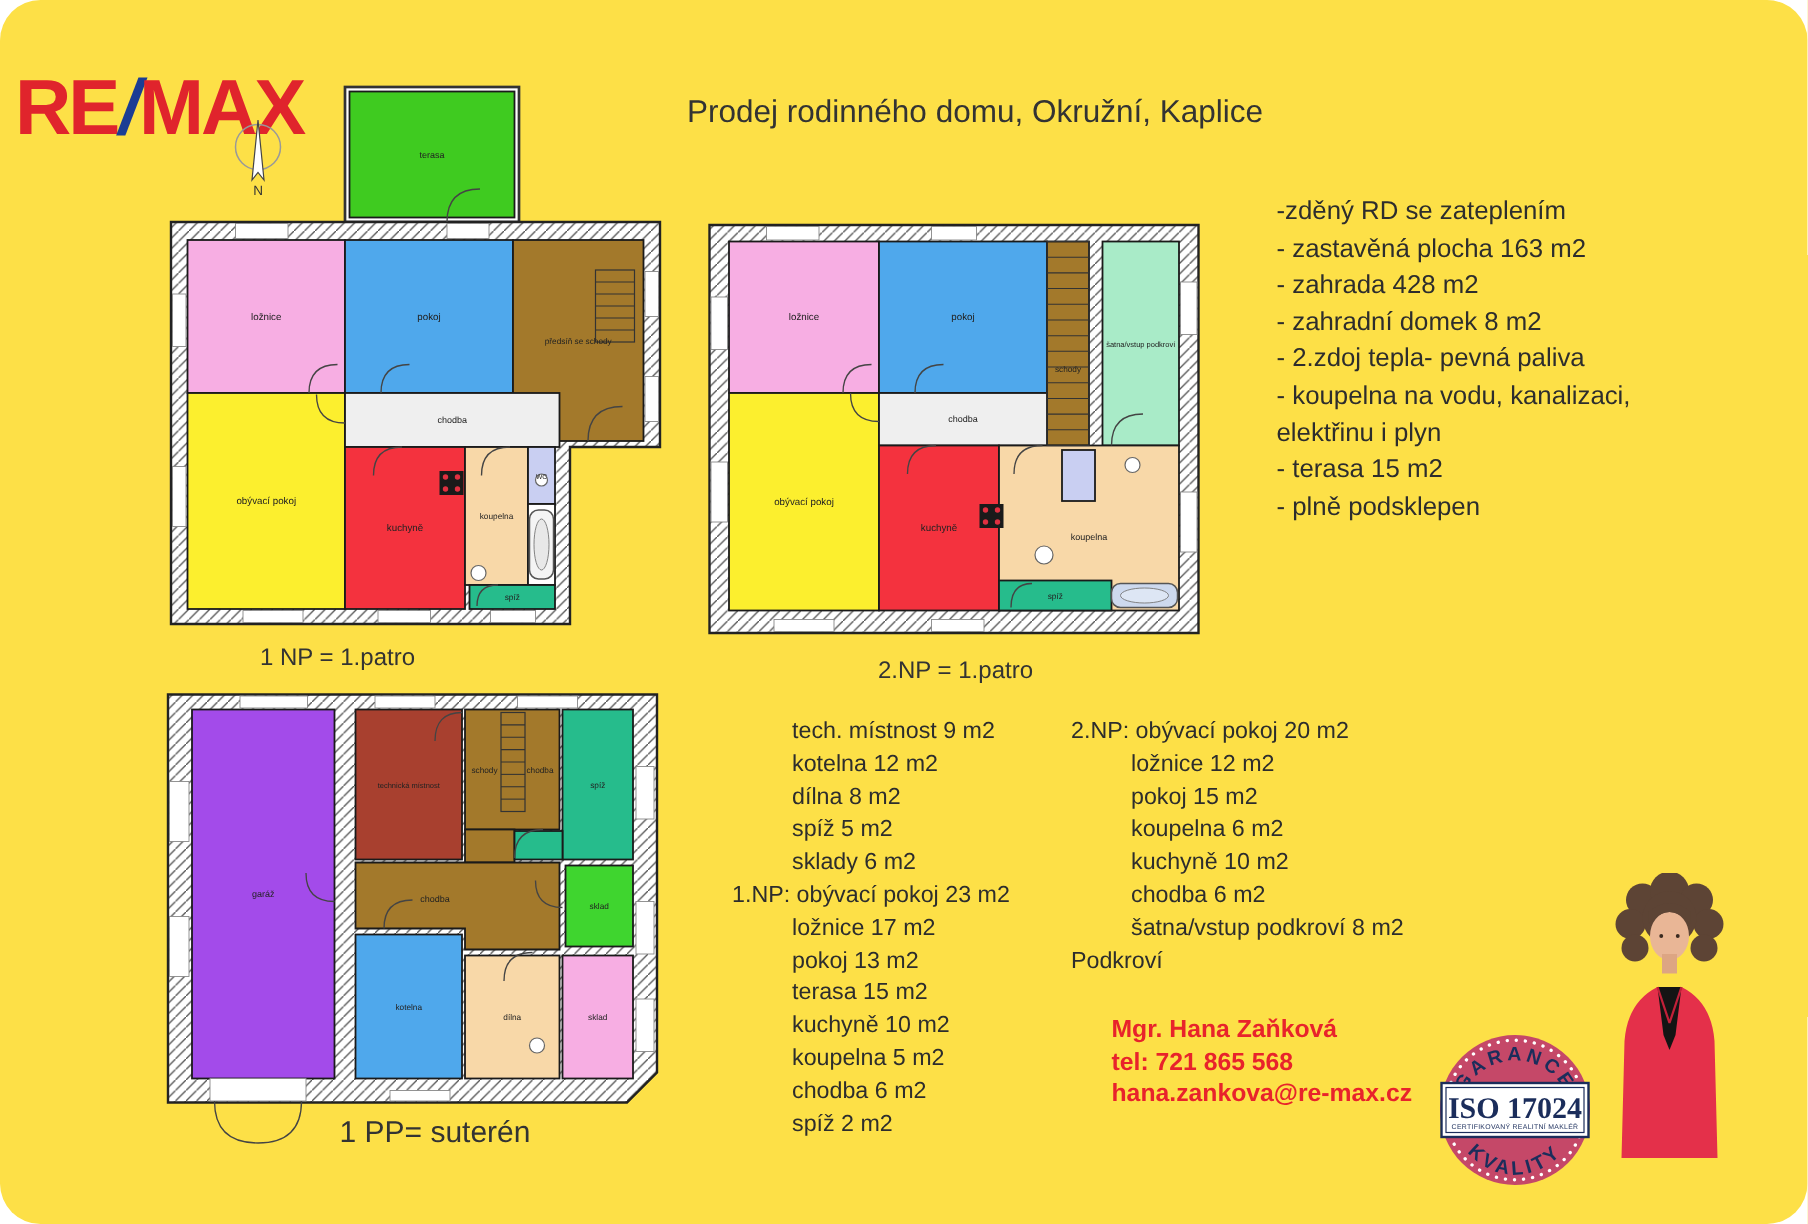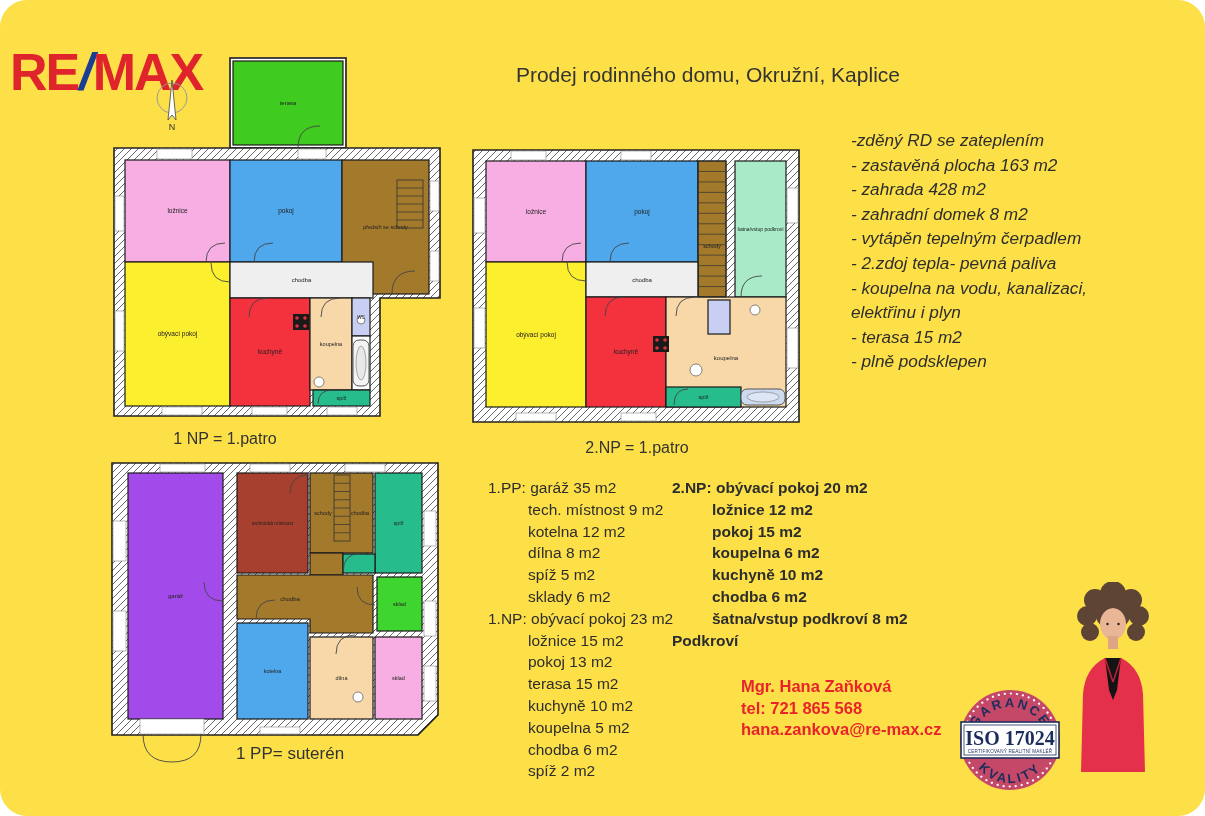--- a/index.html
+++ b/index.html
@@ -5,30 +5,30 @@
   html,body{margin:0;padding:0;background:#fff;}
   #stage{position:relative;width:1205px;height:816px;background:#fde047;overflow:hidden;
          font-family:"Liberation Sans",sans-serif;border-radius:27px;}
   .abs{position:absolute;}
   .logo{left:10px;top:42px;font-size:52px;font-weight:bold;letter-spacing:-2px;color:#e0242c;white-space:nowrap;}
   .logo .slash{color:#1b3d94;font-style:italic;padding:0 1px;}
   .plan{position:absolute;}
   .caption{color:#333;text-align:center;}
   #cap1{left:115px;top:430px;width:220px;font-size:16px;}
   #cap2{left:527px;top:439px;width:220px;font-size:16px;}
-  #cap3{left:180px;top:744px;width:220px;font-size:17px;}
+  #cap3{left:180px;top:744px;width:220px;font-size:20px;}
   .features{left:851px;top:128px;font-size:17.2px;line-height:24.6px;color:#2d2d2d;}
-  .features .tline{white-space:nowrap;font-style:italic;}
+  .features .tline{white-space:nowrap;}
   .rlist{font-size:15.5px;line-height:21.8px;color:#2d2d2d;}
   #list-left{left:488px;top:477px;}
-  #list-right{left:672px;top:477px;font-weight:bold;}
+  #list-right{left:714px;top:477px;}
   .tline{white-space:nowrap;}
   .ind{padding-left:40px;}
   .agent{left:741px;top:676px;color:#e8232b;font-weight:bold;font-size:16.5px;line-height:21.5px;}
-  .title{left:400px;top:63px;width:500px;text-align:right;font-size:21px;color:#333;}
+  .title{left:400px;top:63px;width:500px;text-align:center;font-size:21px;color:#333;}
 </style>
 </head>
 <body>
 
 <div id="stage">
 
   <svg width="0" height="0" style="position:absolute">
     <defs>
       <pattern id="hatchP" width="7" height="7" patternUnits="userSpaceOnUse">
         <rect width="7" height="7" fill="#ffffff"></rect>
@@ -217,37 +217,35 @@
 
   <div id="cap1" class="abs caption">1 NP = 1.patro</div>
   <div id="cap2" class="abs caption">2.NP = 1.patro</div>
   <div id="cap3" class="abs caption">1 PP= suterén</div>
 
   <div class="abs features">
       <div class="tline">-zděný RD se zateplením</div>
       <div class="tline">- zastavěná plocha 163 m2</div>
       <div class="tline">- zahrada 428 m2</div>
       <div class="tline">- zahradní domek 8 m2</div>
-      <div class="tline">- vytápěn tepelným čerpadlem</div>
       <div class="tline">- 2.zdoj tepla- pevná paliva</div>
       <div class="tline">- koupelna na vodu, kanalizaci,</div>
       <div class="tline">elektřinu i plyn</div>
       <div class="tline">- terasa 15 m2</div>
       <div class="tline">- plně podsklepen</div>
     </div>
 
   <div id="list-left" class="abs rlist">
-      <div class="tline">1.PP: garáž 35 m2</div>
       <div class="tline ind">tech. místnost 9 m2</div>
       <div class="tline ind">kotelna 12 m2</div>
       <div class="tline ind">dílna 8 m2</div>
       <div class="tline ind">spíž 5 m2</div>
       <div class="tline ind">sklady 6 m2</div>
       <div class="tline">1.NP: obývací pokoj 23 m2</div>
-      <div class="tline ind">ložnice 15 m2</div>
+      <div class="tline ind">ložnice 17 m2</div>
       <div class="tline ind">pokoj 13 m2</div>
       <div class="tline ind">terasa 15 m2</div>
       <div class="tline ind">kuchyně 10 m2</div>
       <div class="tline ind">koupelna 5 m2</div>
       <div class="tline ind">chodba 6 m2</div>
       <div class="tline ind">spíž 2 m2</div>
     </div>
   <div id="list-right" class="abs rlist">
       <div class="tline">2.NP: obývací pokoj 20 m2</div>
       <div class="tline ind">ložnice 12 m2</div>

